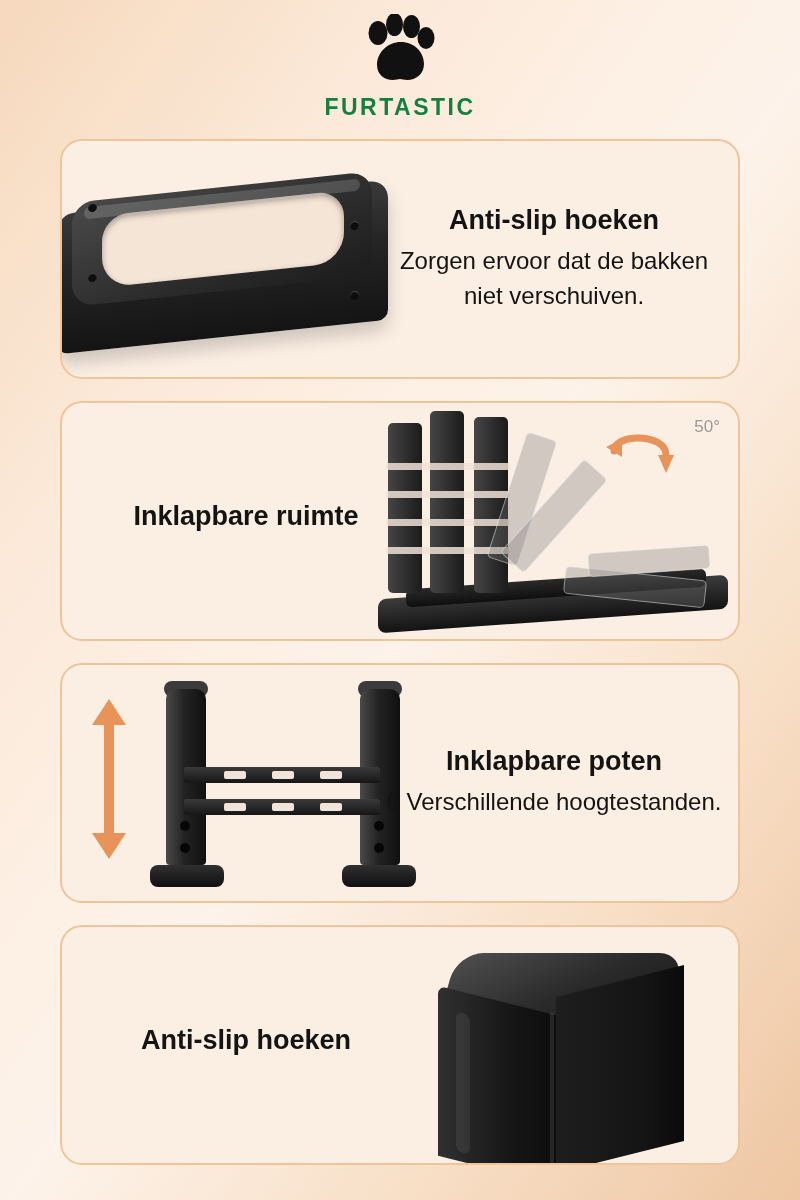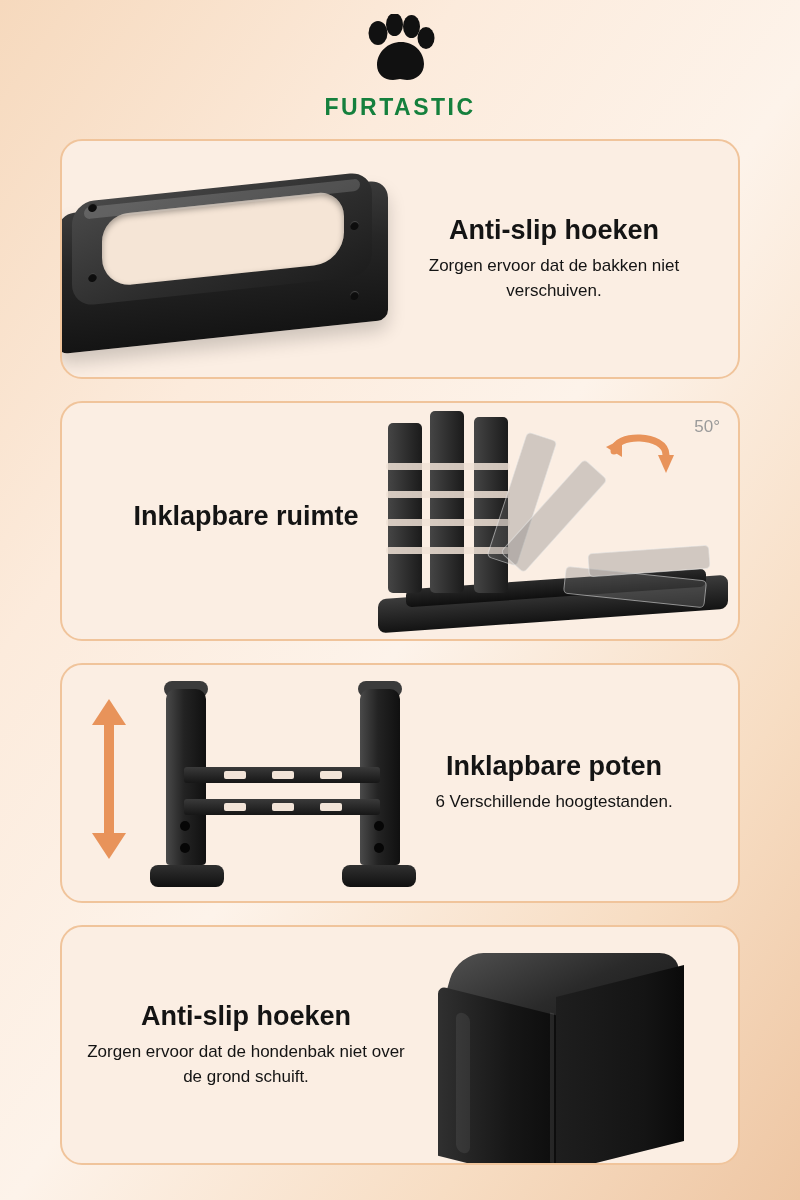--- a/index.html
+++ b/index.html
@@ -72,21 +72,21 @@
     text-align: center;
     color: #141414;
   }
   .card-title {
     font-size: 27px;
     font-weight: bold;
     line-height: 1.15;
     margin-bottom: 8px;
   }
   .card-desc {
-    font-size: 17px;
+    font-size: 24px;
     line-height: 1.45;
   }
 
   
   .art {
     position: absolute;
     top: 0;
     bottom: 0;
     z-index: 1;
   }
@@ -457,21 +457,20 @@
       </div>
       <div class="card-text">
         <div class="card-title">Inklapbare poten</div>
         <div class="card-desc">6 Verschillende hoogtestanden.</div>
       </div>
     </div>
 
     <div class="card text-left">
       <div class="card-text">
         <div class="card-title">Anti-slip hoeken</div>
-        <div class="card-desc">Zorgen ervoor dat de hondenbak niet over de grond schuift.</div>
       </div>
       <div class="art art-right">
         <div class="block">
           <div class="block-top"></div>
           <div class="block-front"></div>
           <div class="block-side"></div>
           <div class="block-seam"></div>
           <div class="block-gloss"></div>
         </div>
       </div>

